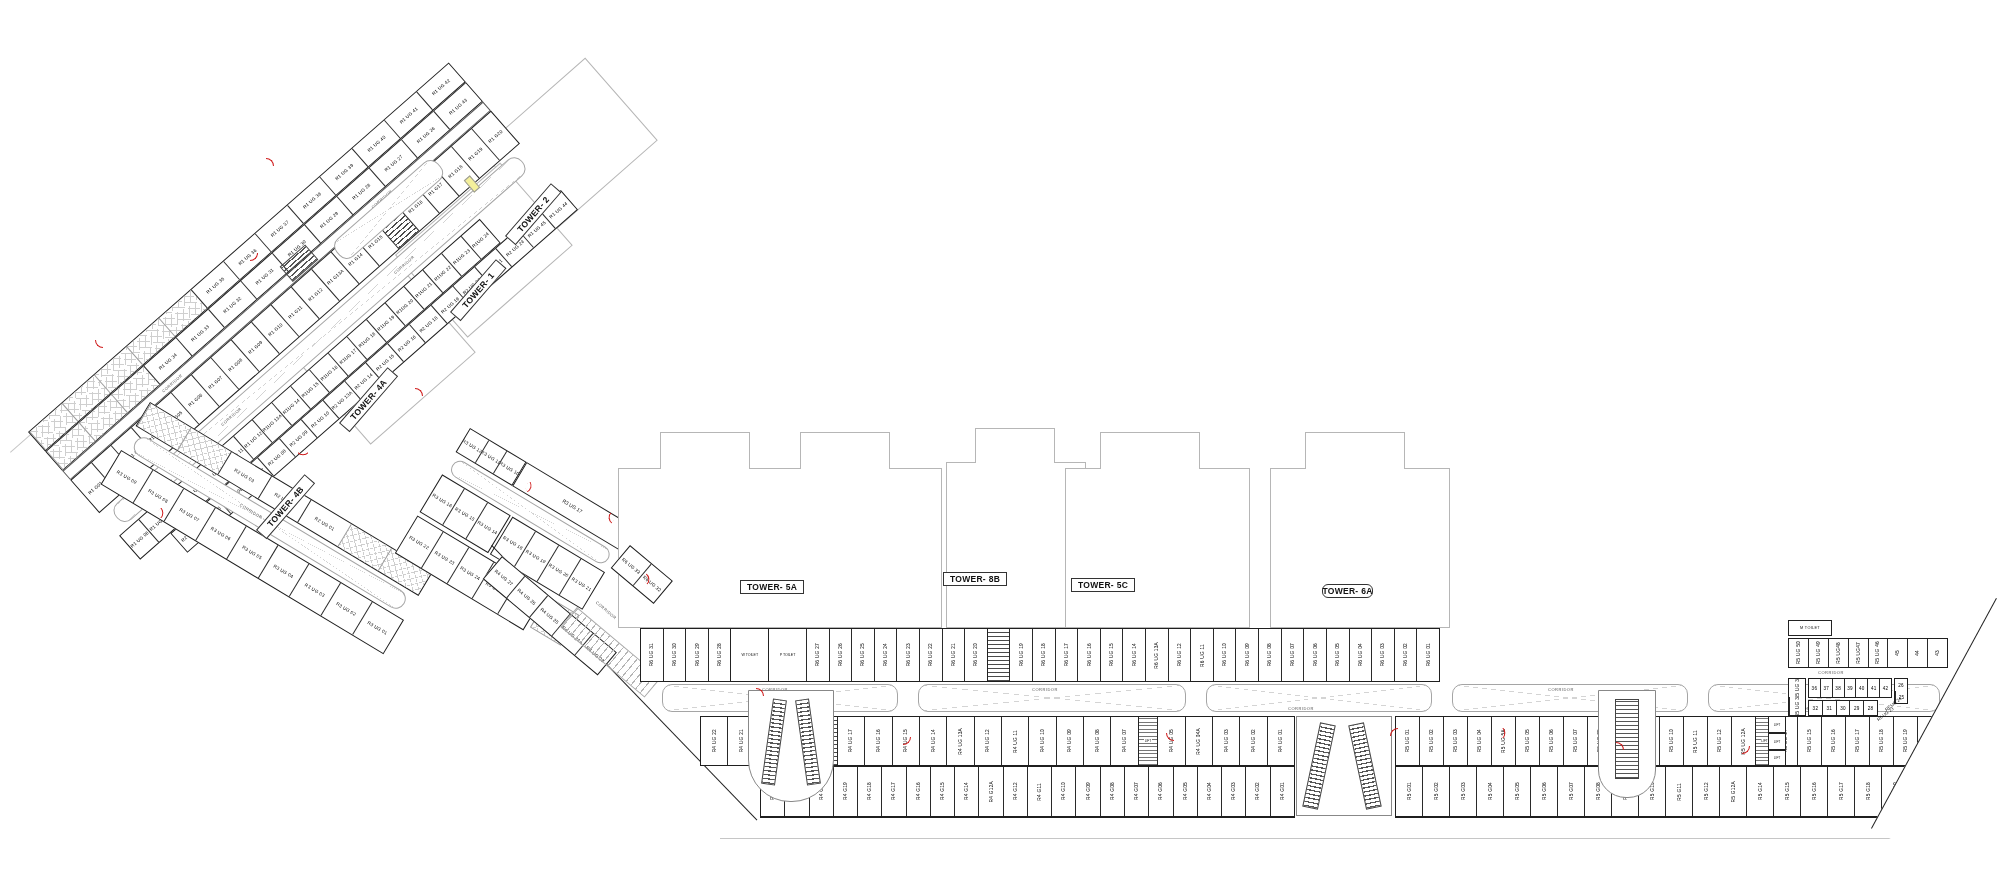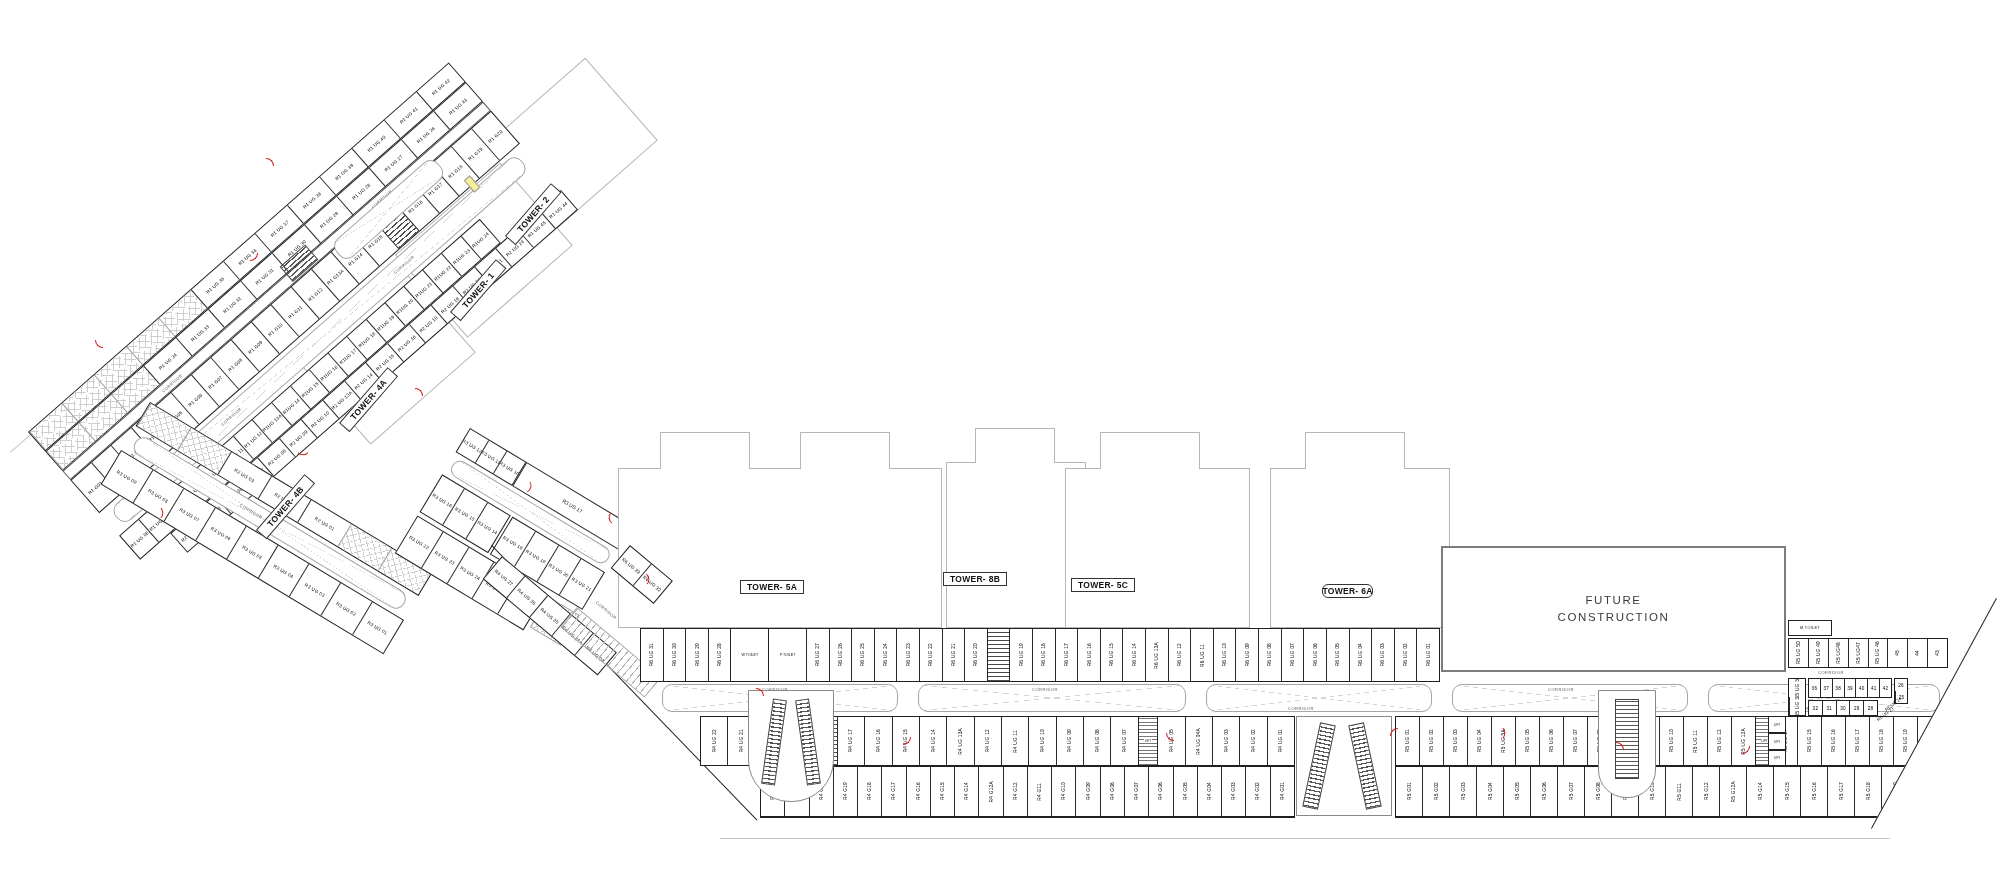--- a/index.html
+++ b/index.html
@@ -446,24 +446,20 @@
   <div class="tout" style="left:1065px;top:468px;width:185px;height:160px;"></div>
   <div class="tab" style="left:1100px;top:432px;width:100px;height:37px;"></div>
   <div class="tout" style="left:1270px;top:468px;width:180px;height:160px;"></div>
   <div class="tab" style="left:1305px;top:432px;width:100px;height:37px;"></div>
 
   <div class="tlabel" style="left:740px;top:580px;width:64px;height:14px;">TOWER- 5A</div>
   <div class="tlabel" style="left:943px;top:572px;width:64px;height:14px;">TOWER- 8B</div>
   <div class="tlabel" style="left:1071px;top:578px;width:64px;height:14px;">TOWER- 5C</div>
   <div class="tlabel" style="left:1322px;top:584px;width:51px;height:14px;border-radius:6px;">TOWER- 6A</div>
 
-  <div id="future">
-    <div>FUTURE</div>
-    <div>CONSTRUCTION</div>
-  </div>
 
   <div class="line" style="left:492px;top:545px;width:382px;border-top:1.6px solid #222;transform:rotate(46deg);"></div>
   <div class="strip hz" style="left:630px;top:545px;width:56px;height:30px;transform:rotate(40deg);transform-origin:0 0;">
       <div class="cell">
         <span>R6 UG 33</span>
       </div>
       <div class="cell">
         <span>R6 UG 32</span>
       </div>
     </div>

